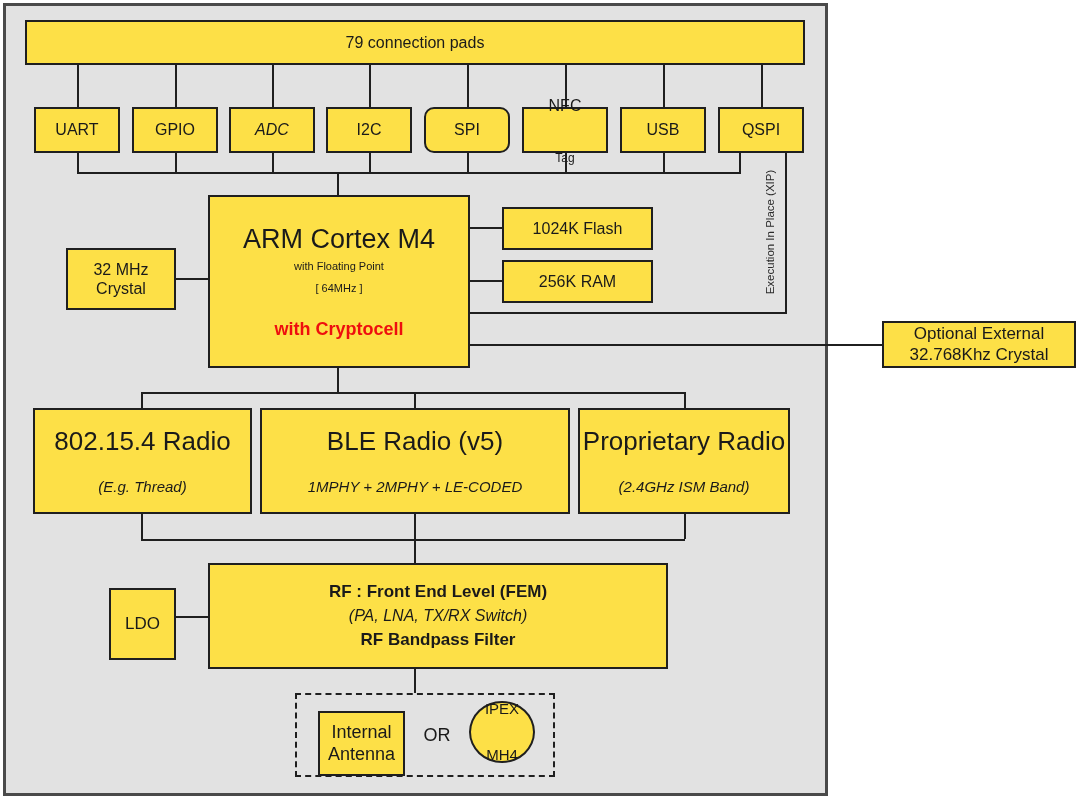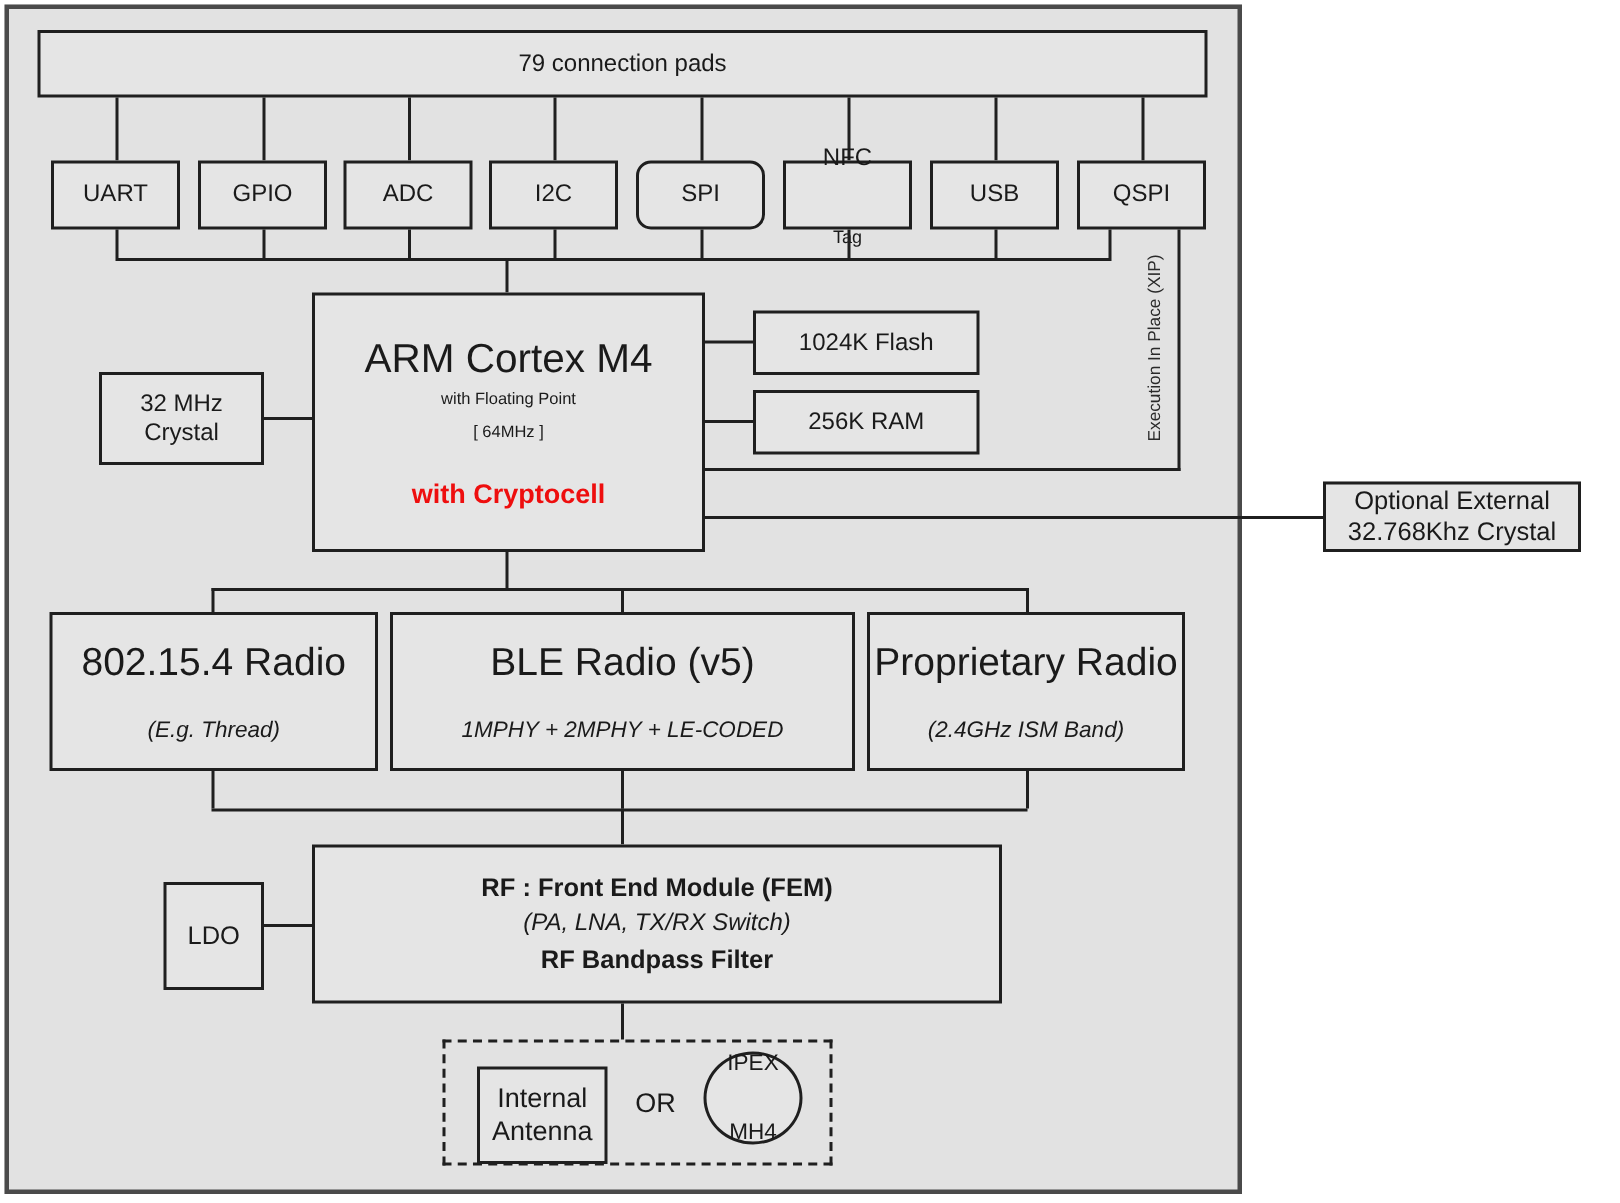--- a/index.html
+++ b/index.html
@@ -1,20 +1,20 @@
 <!DOCTYPE html>
 <html><head>
 <meta charset="utf-8">
 <style>
   html,body{margin:0;padding:0;background:#ffffff;}
   .stage{position:relative;width:1080px;height:802px;background:#ffffff;overflow:hidden;
          font-family:"Liberation Sans", sans-serif;color:#1a1a1a;}
   .module{position:absolute;left:3px;top:3px;width:825px;height:793px;box-sizing:border-box;
           border:3px solid #4a4a4a;background:#e2e2e2;}
-  .box{position:absolute;box-sizing:border-box;background:#e5e5e5;border:2px solid #1f1f1f;
+  .box{position:absolute;box-sizing:border-box;background:#fde047;border:2px solid #1f1f1f;
        display:flex;flex-direction:column;align-items:center;justify-content:center;
        text-align:center;line-height:1.2;}
   .line{position:absolute;background:#1f1f1f;}
   .hline{height:2px;}
   .vline{width:2px;}
   .periph{top:107px;height:46px;width:86px;font-size:16px;}
   .periph .sub{font-size:12px;line-height:1;}
   .periph .sub:empty{display:none;}
   .radio{top:408px;height:106px;}
   .radio .rtitle{font-size:26px;}
@@ -53,21 +53,21 @@
   <div class="line vline" style="left:761px;top:65px;height:42px;"></div>
 
   <div class="box periph" style="left:34px;">
     <span>UART</span>
 
   </div>
   <div class="box periph" style="left:132px;">
     <span>GPIO</span>
 
   </div>
-  <div class="box periph" style="left:229px;">
+  <div class="box periph" style="left:229px;font-style:italic;">
     <span>ADC</span>
 
   </div>
   <div class="box periph" style="left:326px;">
     <span>I2C</span>
 
   </div>
   <div class="box periph" style="left:424px;border-radius:10px;">
     <span>SPI</span>
 
@@ -116,21 +116,21 @@
   <div class="line hline" style="left:470px;top:227px;width:32px;"></div>
   <div class="box" style="left:502px;top:207px;width:151px;height:43px;font-size:16px;">
     <span>1024K Flash</span>
   </div>
   <div class="line hline" style="left:470px;top:280px;width:32px;"></div>
   <div class="box" style="left:502px;top:260px;width:151px;height:43px;font-size:16px;">
     <span>256K RAM</span>
   </div>
 
   <div class="line hline" style="left:470px;top:344px;width:412px;"></div>
-  <div class="box two-line" style="left:882px;top:321px;width:172px;height:47px;font-size:17px;">
+  <div class="box two-line" style="left:882px;top:321px;width:194px;height:47px;font-size:17px;">
     <span>Optional External</span>
     <span>32.768Khz Crystal</span>
   </div>
 
   <div class="line vline" style="left:337px;top:368px;height:24px;"></div>
   <div class="line hline" style="left:141px;top:392px;width:544px;"></div>
   <div class="line vline" style="left:141px;top:392px;height:16px;"></div>
   <div class="line vline" style="left:414px;top:392px;height:16px;"></div>
   <div class="line vline" style="left:684px;top:392px;height:16px;"></div>
 
@@ -147,21 +147,21 @@
     <div class="rsub">(2.4GHz ISM Band)</div>
   </div>
 
   <div class="line vline" style="left:141px;top:514px;height:25px;"></div>
   <div class="line vline" style="left:414px;top:514px;height:25px;"></div>
   <div class="line vline" style="left:684px;top:514px;height:25px;"></div>
   <div class="line hline" style="left:141px;top:539px;width:544px;"></div>
   <div class="line vline" style="left:414px;top:539px;height:24px;"></div>
 
   <div class="box" style="left:208px;top:563px;width:460px;height:106px;">
-    <div class="fem-line">RF : Front End Module (FEM)</div>
+    <div class="fem-line">RF : Front End Level (FEM)</div>
     <div class="fem-italic">(PA, LNA, TX/RX Switch)</div>
     <div class="fem-line">RF Bandpass Filter</div>
   </div>
 
   <div class="line hline" style="left:176px;top:616px;width:32px;"></div>
   <div class="box" style="left:109px;top:588px;width:67px;height:72px;font-size:17px;">
     <span>LDO</span>
   </div>
 
   <div class="line vline" style="left:414px;top:669px;height:24px;"></div>

